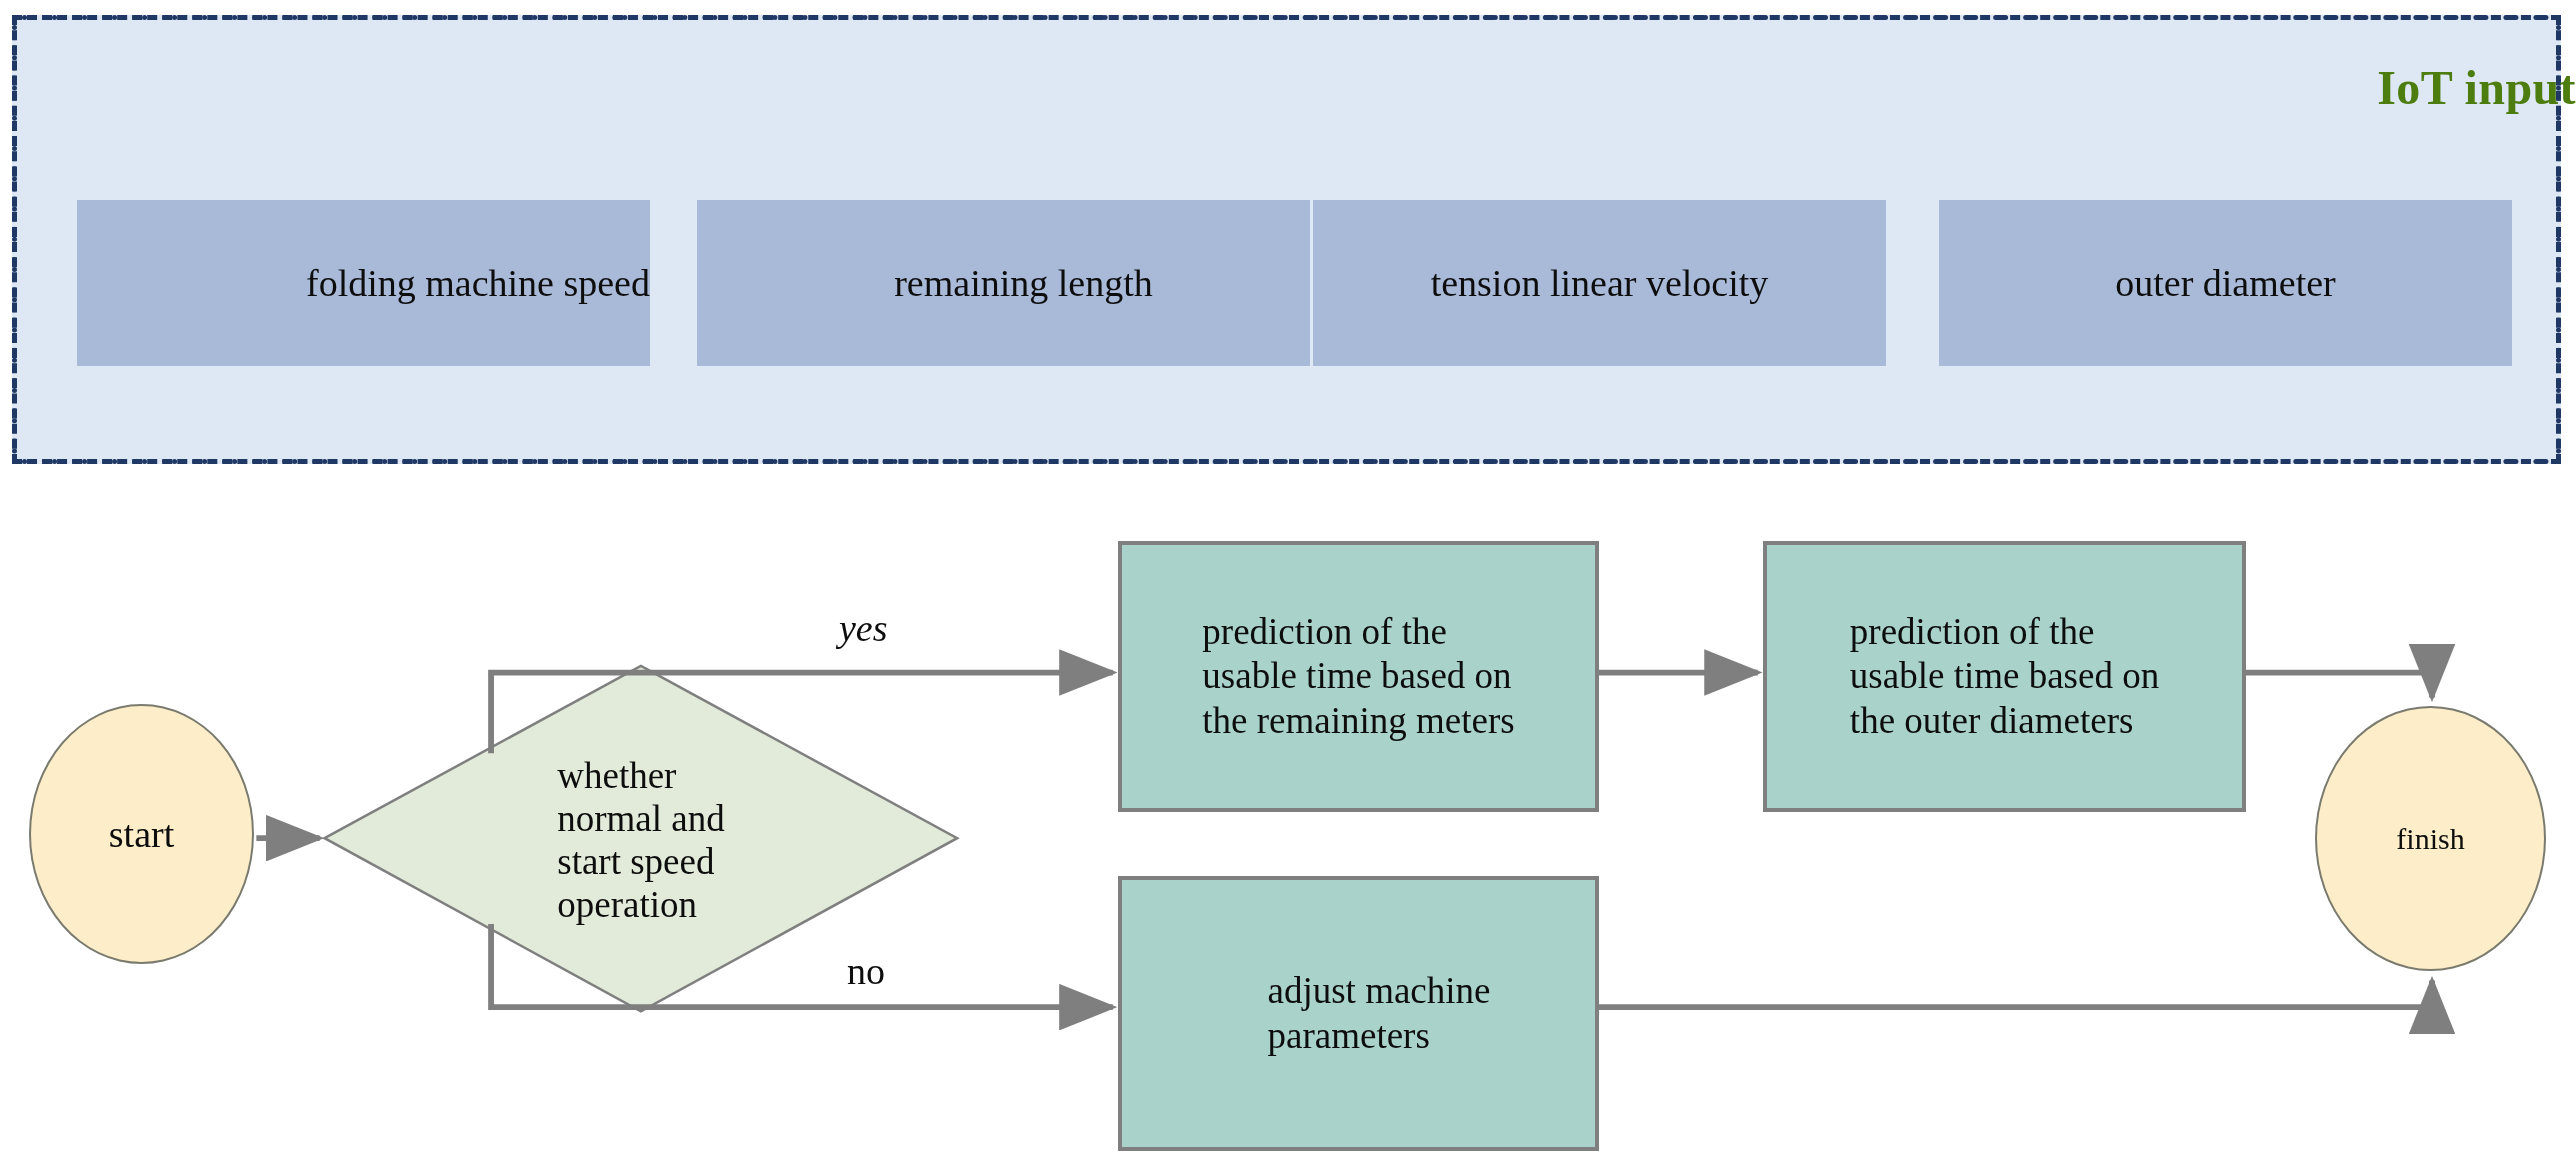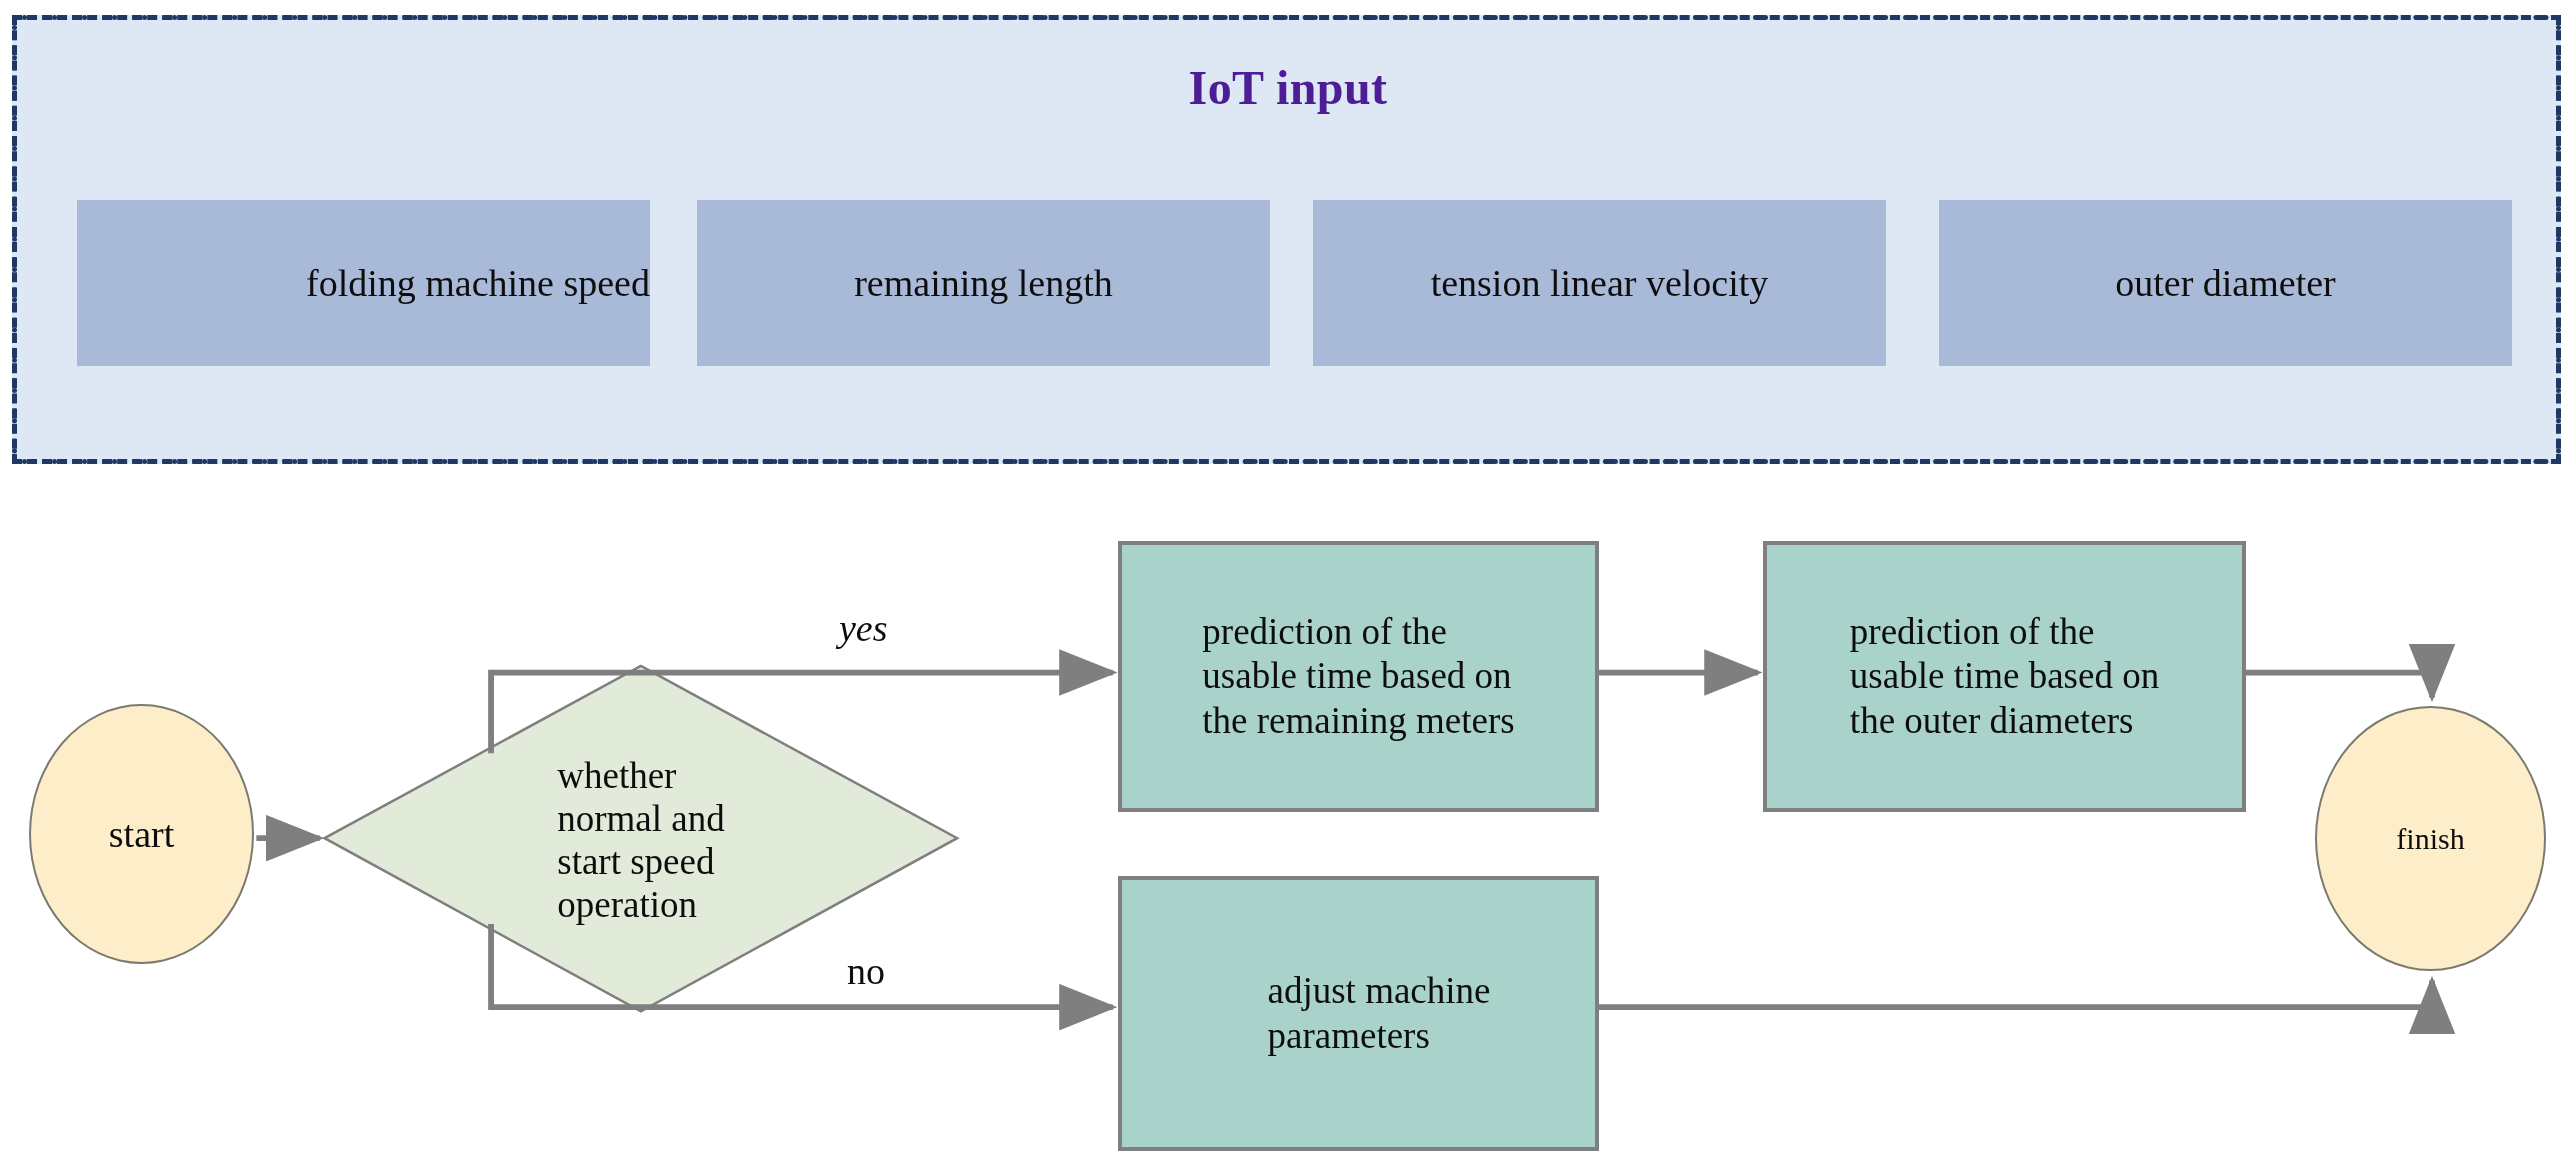--- a/index.html
+++ b/index.html
@@ -38,40 +38,40 @@
     height: 449px;
     box-sizing: border-box;
     border: 5.8px dotted #1f3864;
     pointer-events: none;
   }
   .iot-title {
     position: absolute;
     left: 0;
     top: 60px;
     width: 100%;
-    text-align: center;
+    text-align: right;
     font-size: 48px;
     font-weight: bold;
-    color: #4c1d95;
+    color: #4d7c0f;
     letter-spacing: 0.4px;
   }
   .iot-box {
     position: absolute;
     top: 200px;
     height: 166px;
     background: #a8bad8;
     display: flex;
     align-items: center;
     justify-content: center;
     font-size: 38px;
     color: #0d0d0d;
     white-space: nowrap;
   }
   .iot-box.b0 { left: 77px;   width: 573px; justify-content: flex-end; }
-  .iot-box.b1 { left: 697px;  width: 573px; }
+  .iot-box.b1 { left: 697px;  width: 573px; padding-left: 40px; }
   .iot-box.b2 { left: 1313px; width: 573px; }
   .iot-box.b3 { left: 1939px; width: 573px; }
 
   
   .flow-layer {
     position: absolute;
     left: 0;
     top: 0;
     width: 2576px;
     height: 1167px;

